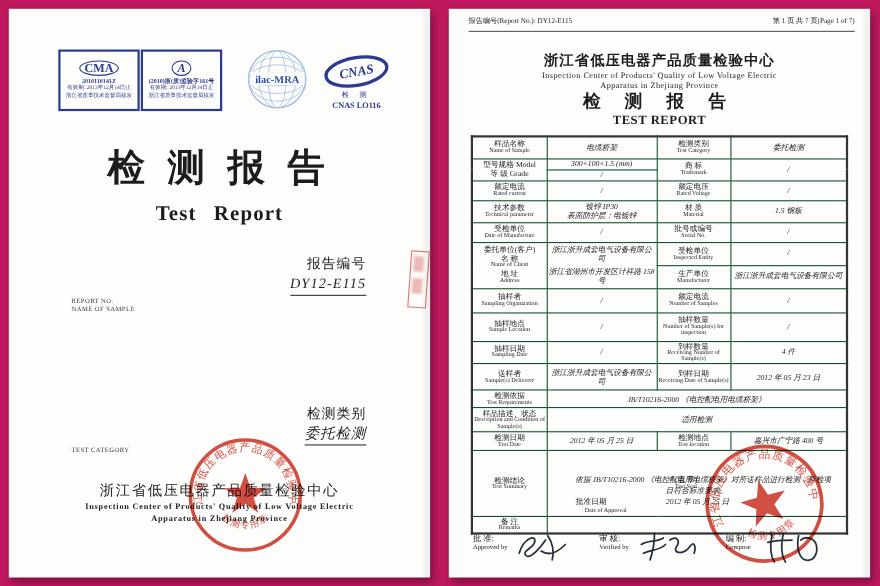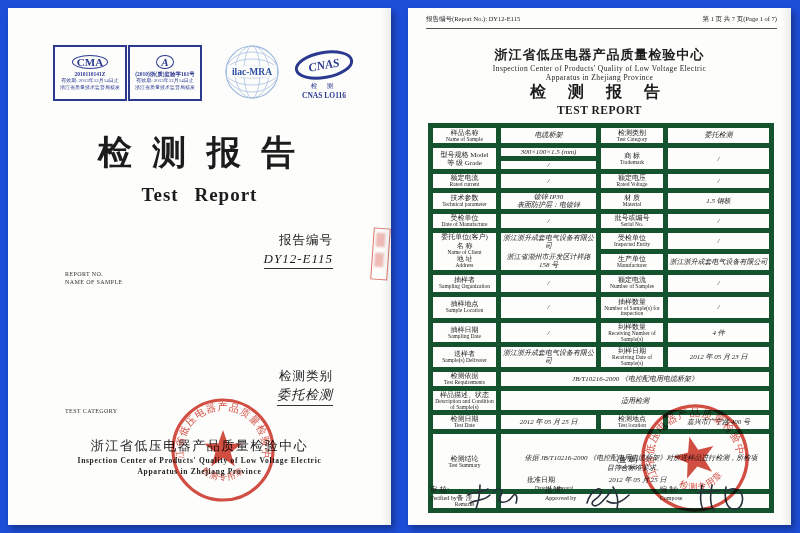--- a/index.html
+++ b/index.html
@@ -1,16 +1,16 @@
 <!DOCTYPE html>
 <html><head>
 <meta charset="utf-8">
 <style>
   html,body{margin:0;padding:0;}
-  #stage{position:relative;width:800px;height:533px;background:#1d4ed8;overflow:hidden;
+  #stage{position:relative;width:800px;height:533px;background:#be185d;overflow:hidden;
          font-family:"Liberation Serif","DejaVu Sans",serif;color:#1c1c1c;}
   .page{position:absolute;top:8px;width:383px;height:517px;background:#fdfdfc;
         box-shadow:3px 4px 7px rgba(0,0,0,.35);}
   .page::after{content:"";position:absolute;right:0;top:0;bottom:0;width:9px;
         background:linear-gradient(to right,rgba(0,0,0,0),rgba(0,0,0,.07));pointer-events:none;}
   #leftPage{left:8px;} #rightPage{left:408px;}
 
   
   .logo-box{position:absolute;border:2px solid #2b3990;color:#2b3990;text-align:center;
             display:flex;flex-direction:column;align-items:center;justify-content:center;}
@@ -45,21 +45,21 @@
   .rp-org{position:absolute;top:38px;left:0;width:100%;text-align:center;font-size:13px;
             font-weight:bold;letter-spacing:1px;}
   .rp-org-en{position:absolute;left:0;width:100%;text-align:center;font-size:7.5px;color:#222;
             letter-spacing:.4px;}
   .rp-title{position:absolute;top:74px;left:0;width:100%;text-align:center;font-size:16px;
             font-weight:bold;letter-spacing:9px;}
   .rp-title-en{position:absolute;top:96px;left:0;width:100%;text-align:center;font-size:11.5px;
             font-weight:bold;letter-spacing:.5px;}
   table.rpt{position:absolute;left:20px;top:115px;width:341px;border-collapse:collapse;
             table-layout:fixed;border:2px solid #333;}
-  table.rpt td{border:5px solid #14532d;padding:0 1px;text-align:center;vertical-align:middle;
+  table.rpt td{border:1px solid #14532d;padding:0 1px;text-align:center;vertical-align:middle;
             overflow:hidden;}
   .lzh{display:block;font-size:7px;line-height:1.15;}
   .len{display:block;font-size:5.5px;line-height:1.05;color:#222;}
   .val{font-size:7px;font-style:italic;line-height:1.15;}
   .vline{display:block;}
   .concl{position:relative;text-align:left;font-style:normal;}
   .c-line{font-size:7px;font-style:italic;line-height:1.45;}
   .c-line1{padding-left:12px;padding-top:3px;}
   .c-sealhint{position:absolute;left:116px;top:21px;text-align:center;font-size:7px;}
   .c-sealhint .len{font-size:5.5px;}
@@ -384,31 +384,31 @@
           <span class="lzh">备  注</span>
           <span class="len">Remarks</span>
             </td>
         <td class="val" colspan="3"></td>
       </tr>
     </tbody>
       </table>
 
     <div class="sig-row">
       <div class="sig-item">
+        <div class="sig-zh">批  准:</div>
+        <div class="sig-en">Approved by</div>
+        <svg class="sig-ink" width="62" height="40" viewBox="0 0 62 40">
+          <path d="M10,24 C14,10 26,6 24,14 C22,20 12,22 16,26 C20,30 30,18 34,12 M30,22 C36,26 44,24 52,16 M36,8 C40,14 42,22 40,30" fill="none" stroke="#26303a" stroke-width="1.6" stroke-linecap="round"></path>
+        </svg>
+      </div>
+      <div class="sig-item">
         <div class="sig-zh">审  核:</div>
         <div class="sig-en">Verified by</div>
         <svg class="sig-ink" width="62" height="40" viewBox="0 0 62 40">
           <path d="M6,16 C12,12 20,14 26,10 M8,24 C16,20 22,22 28,16 M18,6 C18,14 16,24 14,30 M32,12 C38,8 42,12 38,18 C34,24 44,26 50,18 C54,12 56,18 54,24" fill="none" stroke="#26303a" stroke-width="1.6" stroke-linecap="round"></path>
-        </svg>
-      </div>
-      <div class="sig-item">
-        <div class="sig-zh">批  准:</div>
-        <div class="sig-en">Approved by</div>
-        <svg class="sig-ink" width="62" height="40" viewBox="0 0 62 40">
-          <path d="M10,24 C14,10 26,6 24,14 C22,20 12,22 16,26 C20,30 30,18 34,12 M30,22 C36,26 44,24 52,16 M36,8 C40,14 42,22 40,30" fill="none" stroke="#26303a" stroke-width="1.6" stroke-linecap="round"></path>
         </svg>
       </div>
       <div class="sig-item">
         <div class="sig-zh">编  制:</div>
         <div class="sig-en">Compose</div>
         <svg class="sig-ink" width="62" height="44" viewBox="0 0 62 44">
           <path d="M10,6 C8,16 8,26 12,32 M20,6 C18,16 18,26 22,32 M6,14 C14,12 22,12 28,12 M34,8 C32,18 34,28 40,30 C48,32 52,24 50,16 C48,10 40,8 36,12" fill="none" stroke="#26303a" stroke-width="1.6" stroke-linecap="round"></path>
         </svg>
       </div>
     </div>

